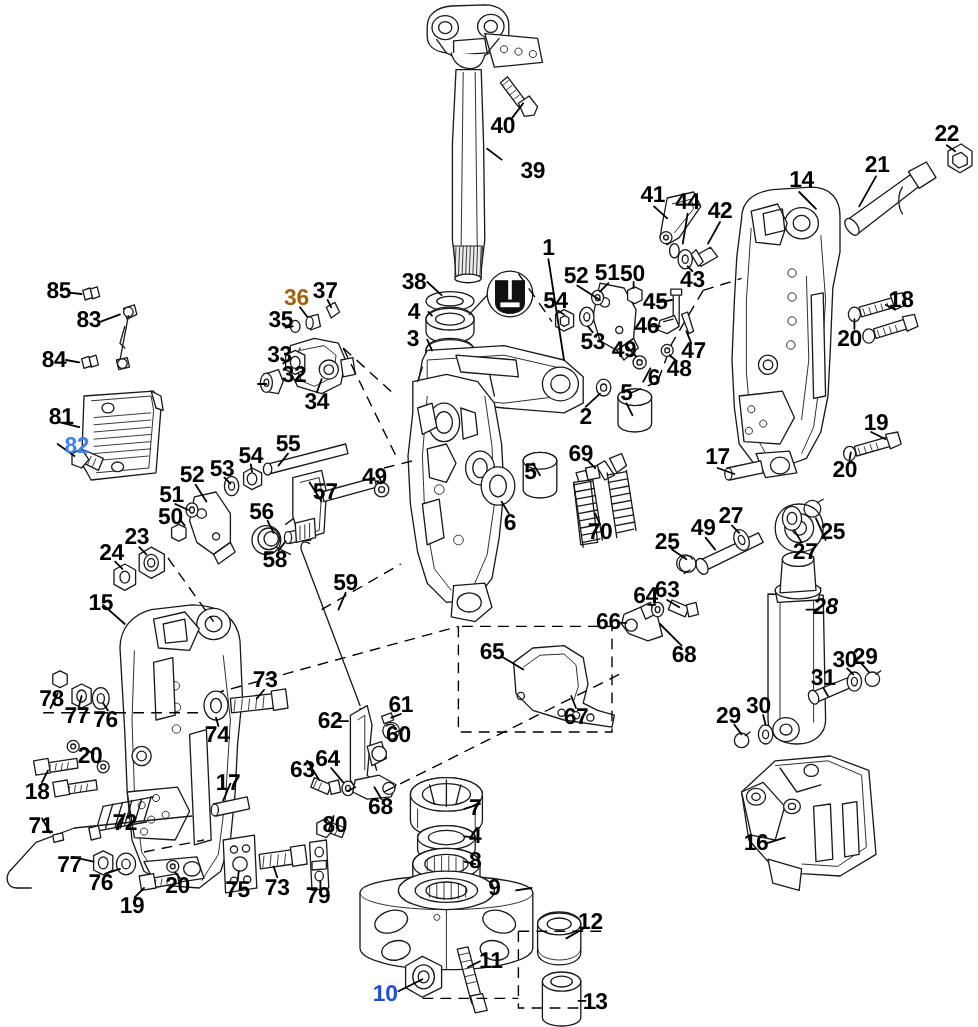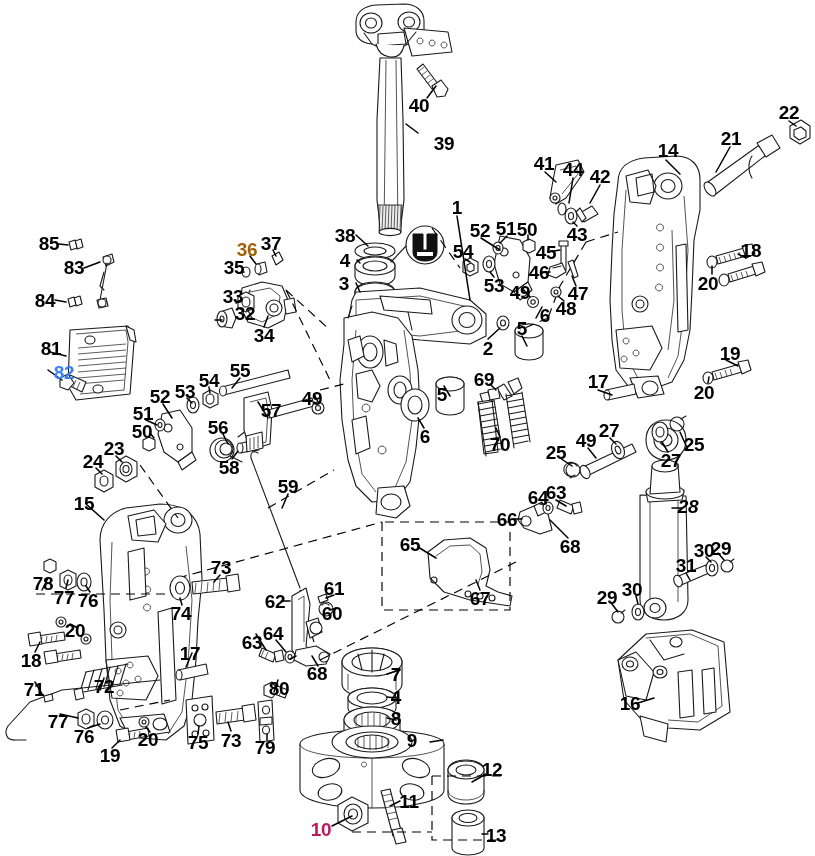--- a/index.html
+++ b/index.html
@@ -967,19 +967,19 @@
       <div class="lbl" style="left: 279px; top: 688px; color: rgb(0, 0, 0);">80</div>
       <div class="lbl" style="left: 51px; top: 348px; color: rgb(0, 0, 0);">81</div>
       <div class="lbl" style="left: 41px; top: 372px; color: #3b82f6; margin-left: 23px;">82</div>
       <div class="lbl" style="left: 74px; top: 267px; color: rgb(0, 0, 0);">83</div>
       <div class="lbl" style="left: 45px; top: 300px; color: rgb(0, 0, 0);">84</div>
       <div class="lbl" style="left: 49px; top: 243px; color: rgb(0, 0, 0);">85</div>
       <div class="lbl" style="left: 396px; top: 674px; color: rgb(0, 0, 0);">7</div>
       <div class="lbl" style="left: 396px; top: 697px; color: rgb(0, 0, 0);">4</div>
       <div class="lbl" style="left: 396px; top: 718px; color: rgb(0, 0, 0);">8</div>
       <div class="lbl" style="left: 412px; top: 740px; color: rgb(0, 0, 0);">9</div>
-      <div class="lbl" style="left: 321px; top: 829px; color: #be185d;">10</div>
+      <div class="lbl" style="left: 321px; top: 829px; color: #1d4ed8;">10</div>
       <div class="lbl" style="left: 409px; top: 801px; color: rgb(0, 0, 0);">11</div>
       <div class="lbl" style="left: 492px; top: 769px; color: rgb(0, 0, 0);">12</div>
       <div class="lbl" style="left: 496px; top: 835px; color: rgb(0, 0, 0);">13</div>
     </div>
 
 </div>
 
 </body></html>

